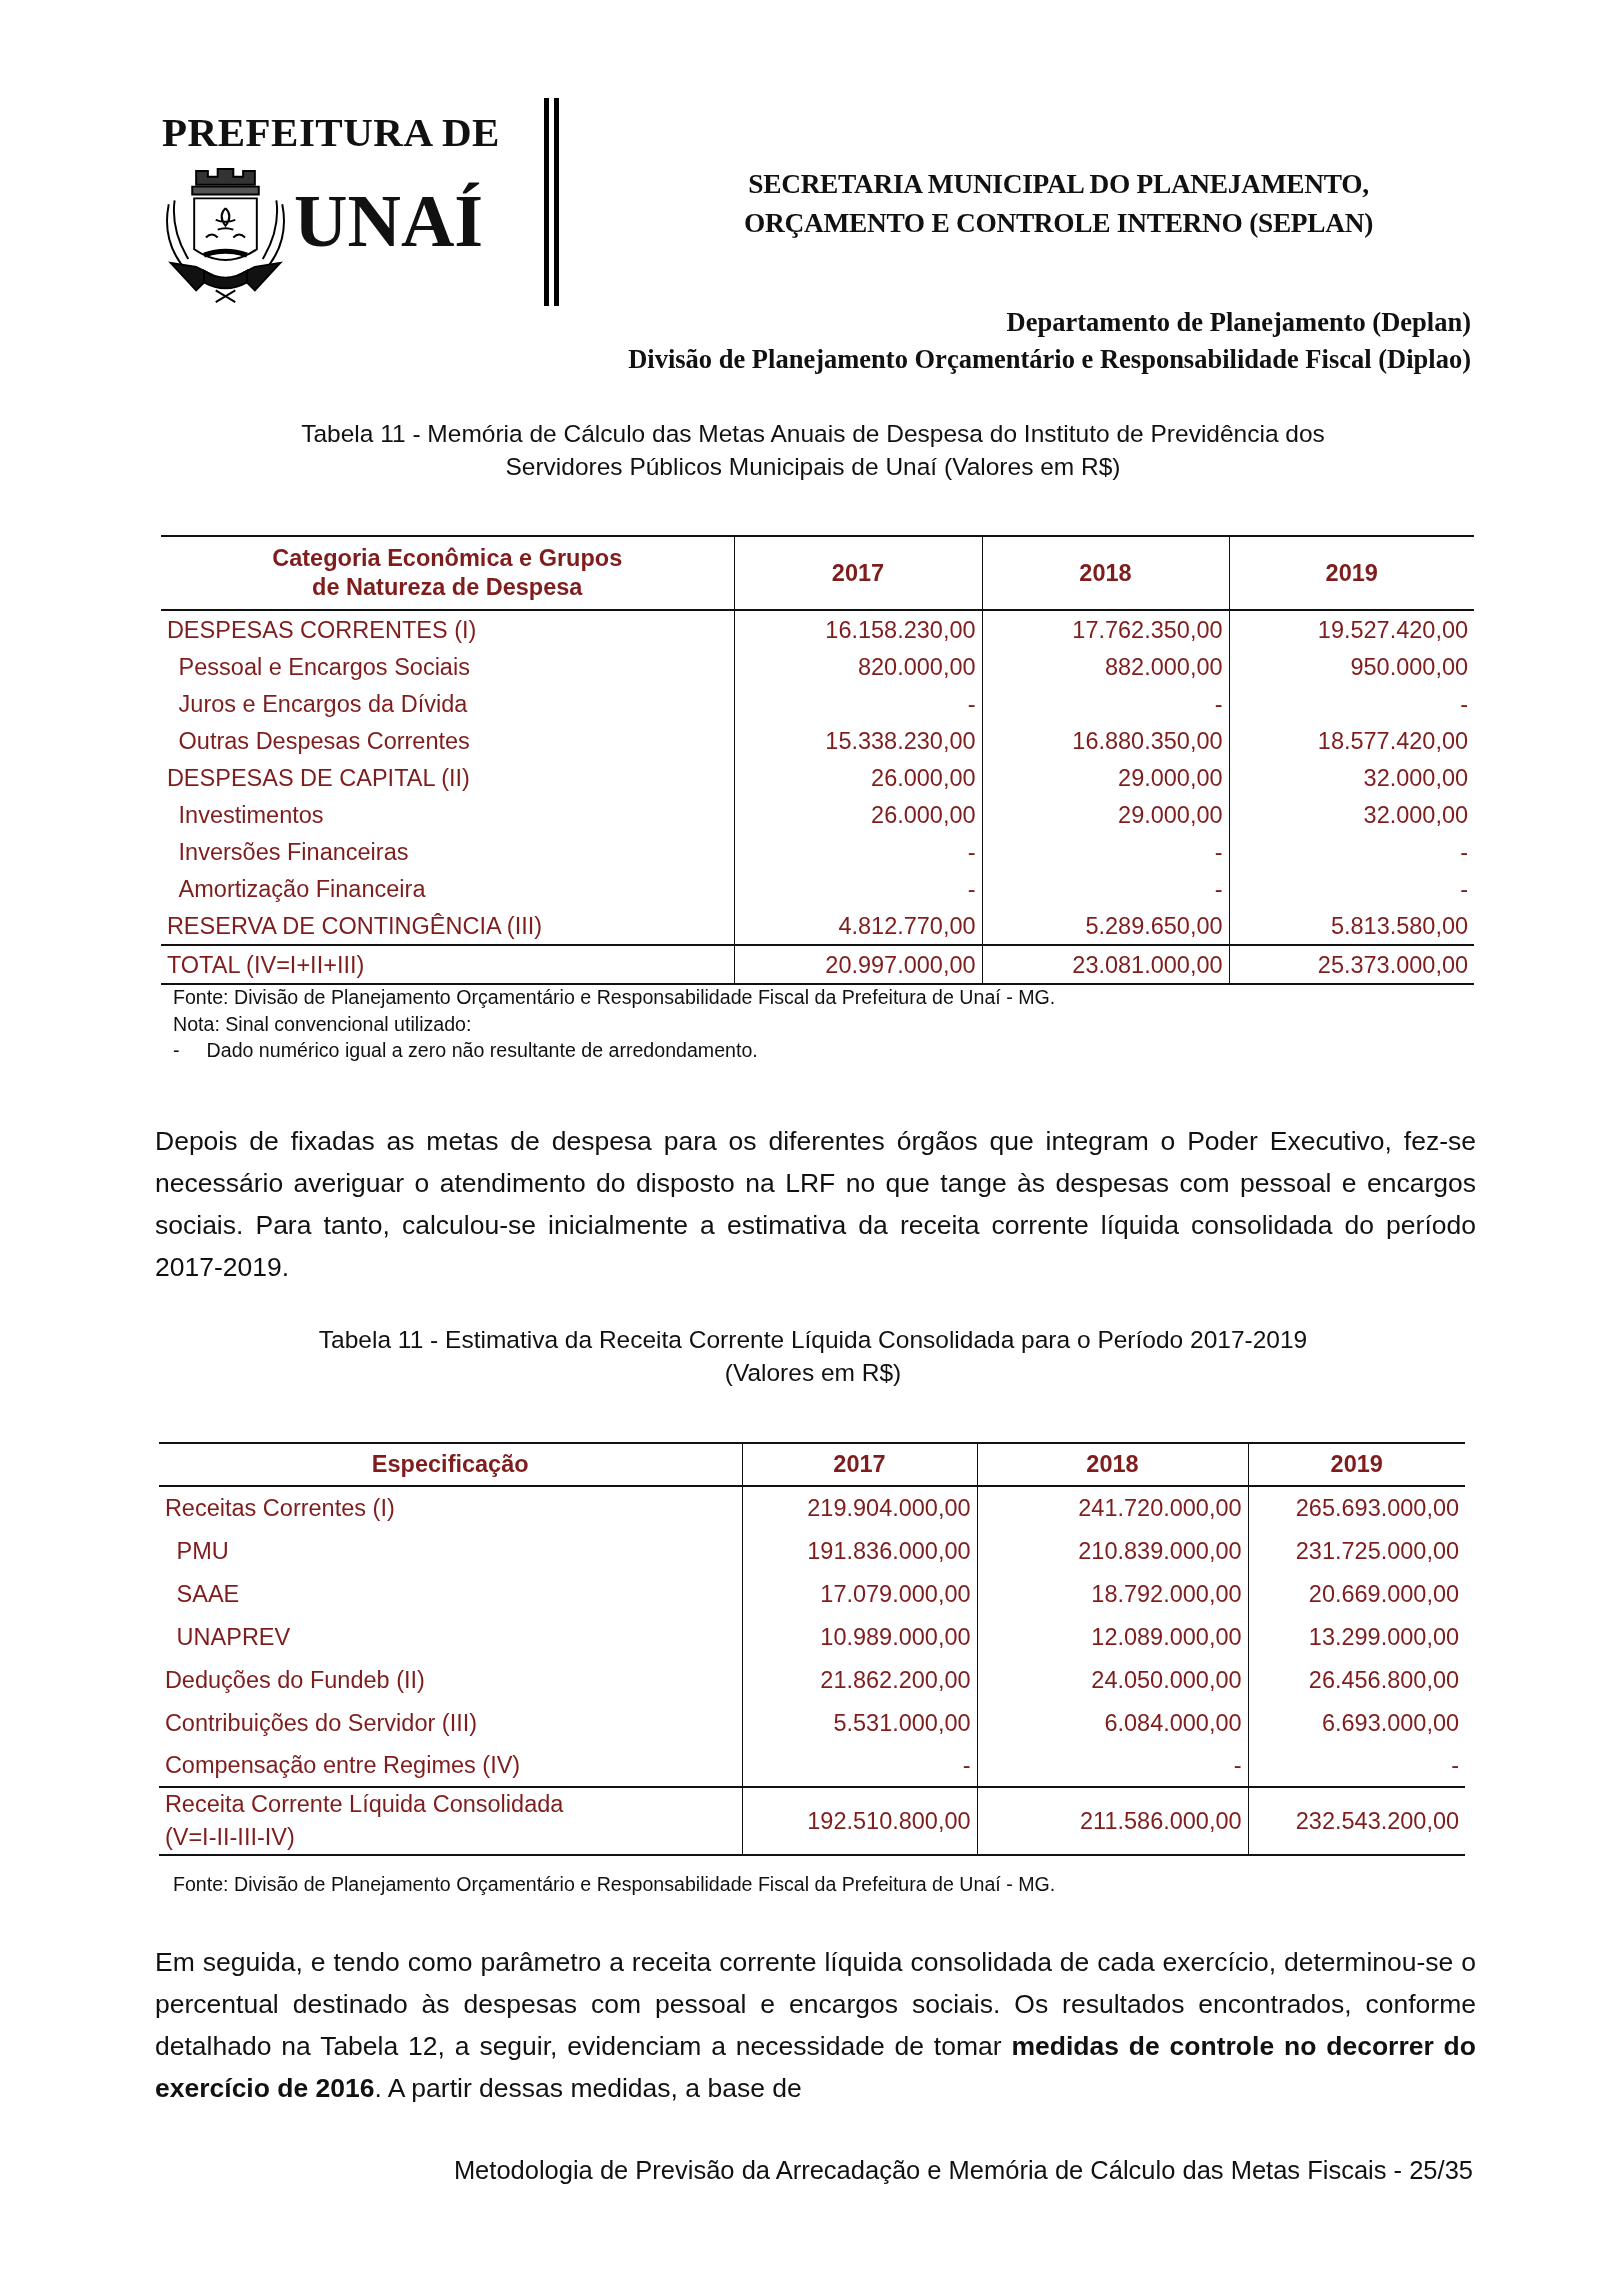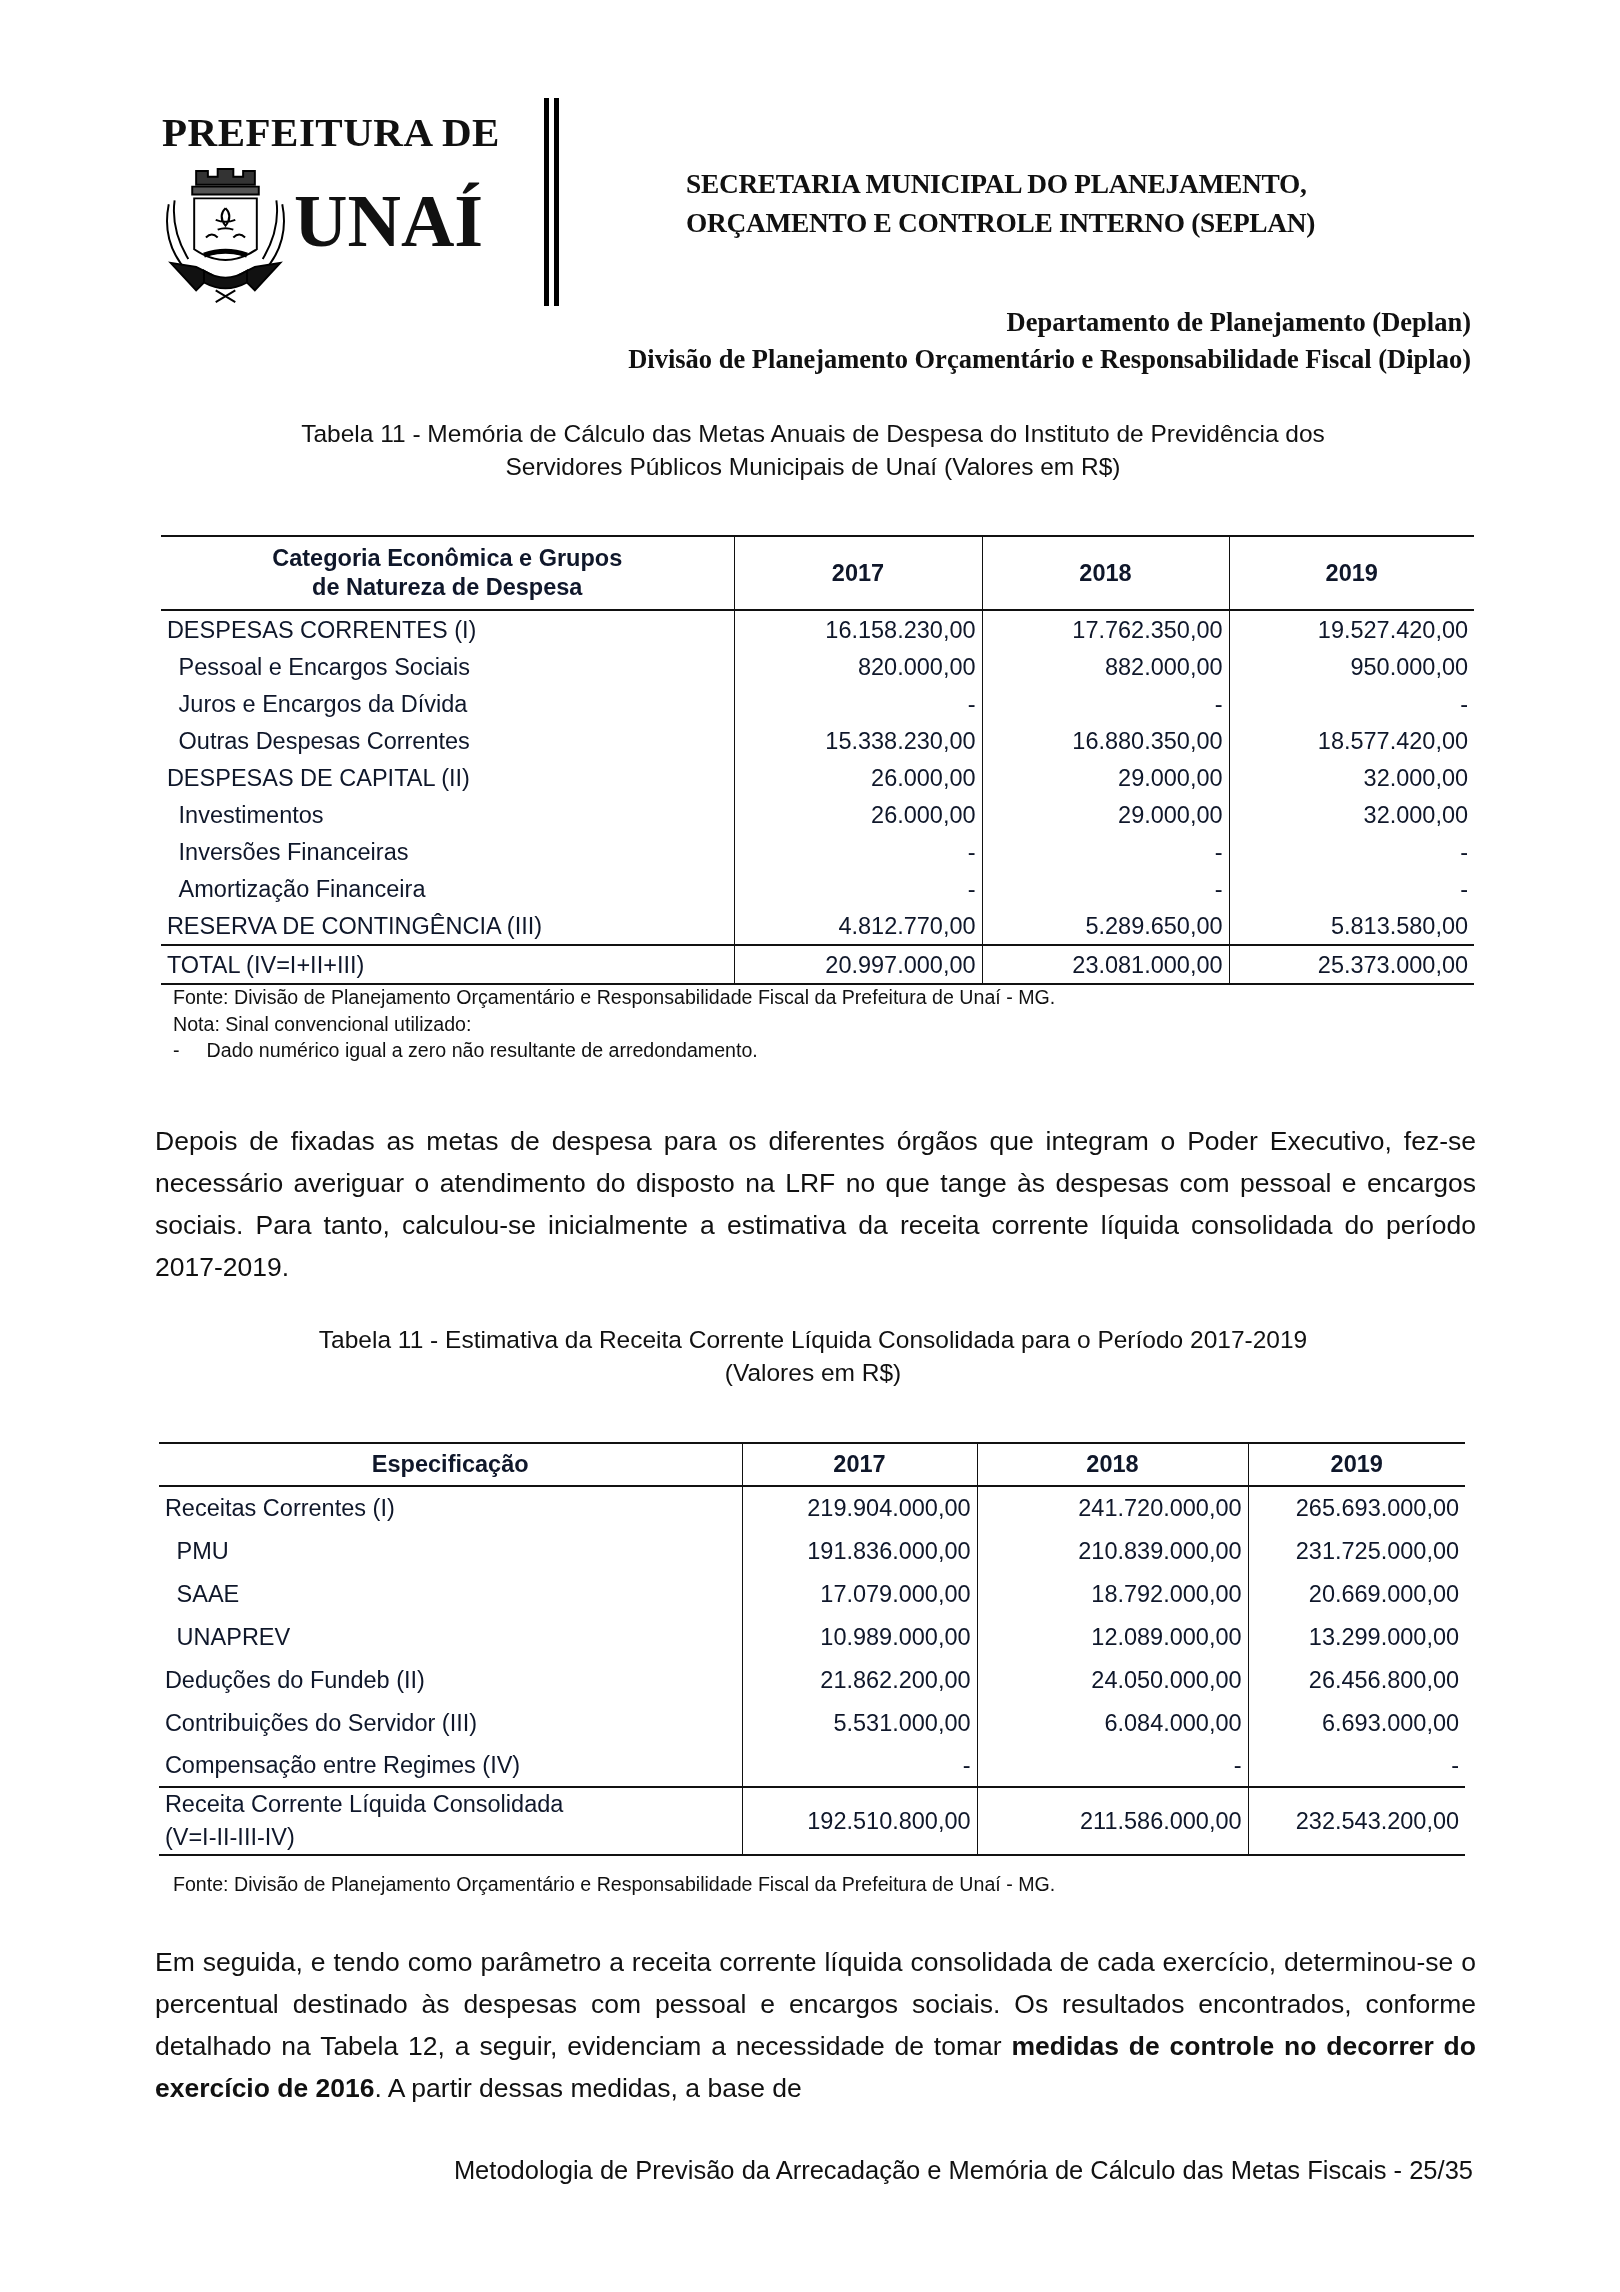--- a/index.html
+++ b/index.html
@@ -3,24 +3,24 @@
 <meta charset="utf-8">
 <style>
   html, body { margin:0; padding:0; background:#ffffff; }
   body { width:1620px; height:2293px; position:relative; overflow:hidden; color:#111; font-family:"Liberation Sans", sans-serif; }
   .abs { position:absolute; }
   .logo-pref { left:162px; top:108px; font-family:"Liberation Serif", serif; font-weight:bold; font-size:41px; letter-spacing:0.5px; }
   .logo-unai { left:294px; top:184px; font-family:"Liberation Serif", serif; font-weight:bold; font-size:74px; line-height:1; }
   .crest { left:157px; top:165px; width:137px; height:145px; }
   .vbar1 { left:544px; top:98px; width:4.9px; height:208px; background:#000; }
   .vbar2 { left:554px; top:98px; width:4.9px; height:208px; background:#000; }
-  .secretaria { left:686px; top:165px; width:745px; text-align:left; font-family:"Liberation Serif", serif; font-weight:bold; font-size:27.4px; line-height:39px; letter-spacing:-0.3px; }
+  .secretaria { left:686px; top:165px; width:745px; text-align:center; font-family:"Liberation Serif", serif; font-weight:bold; font-size:27.4px; line-height:39px; letter-spacing:-0.3px; }
   .dept { right:149px; top:304px; text-align:right; font-family:"Liberation Serif", serif; font-weight:bold; font-size:26.5px; line-height:37px; }
   .caption { left:176px; width:1274px; text-align:center; font-size:24.5px; line-height:33px; color:#111; }
-  table.doc { position:absolute; border-collapse:collapse; font-size:23.5px; color:#0f172a; }
+  table.doc { position:absolute; border-collapse:collapse; font-size:23.5px; color:#7f1d1d; }
   table.doc th { font-weight:bold; font-size:23.5px; line-height:29px; text-align:center; border-top:2.9px solid #111; border-bottom:2.9px solid #111; padding:0 7.8px; }
   table.doc td { padding:0 5.9px; height:37px; line-height:36px; white-space:nowrap; }
   table.doc td.num { text-align:right; }
   table.doc th + th, table.doc td + td { border-left:1.5px solid #111; }
   table.doc tr.total td { border-top:2.9px solid #111; border-bottom:2.9px solid #111; }
   .ind { padding-left:17.6px !important; }
   .note { left:173px; font-size:19.6px; line-height:25.5px; color:#111; }
   .para { left:155px; width:1321px; font-size:26.5px; line-height:42px; text-align:justify; color:#111; }
   .para b { font-weight:bold; }
   .footer { right:147px; top:2156px; font-size:25.5px; color:#111; }

